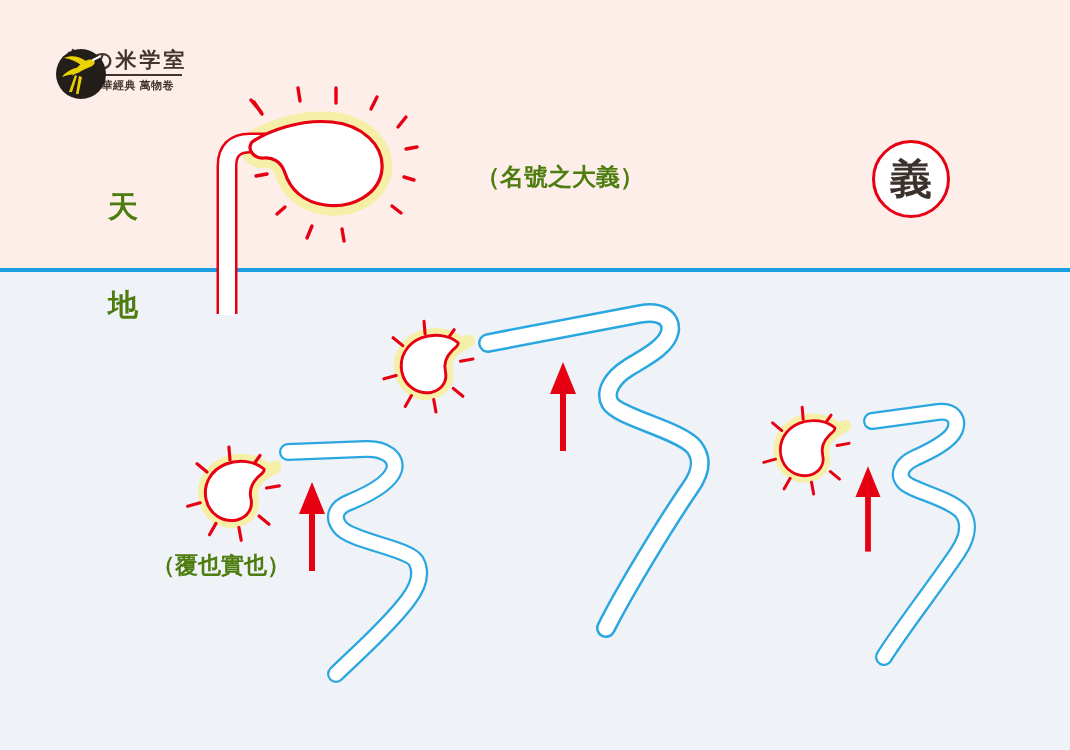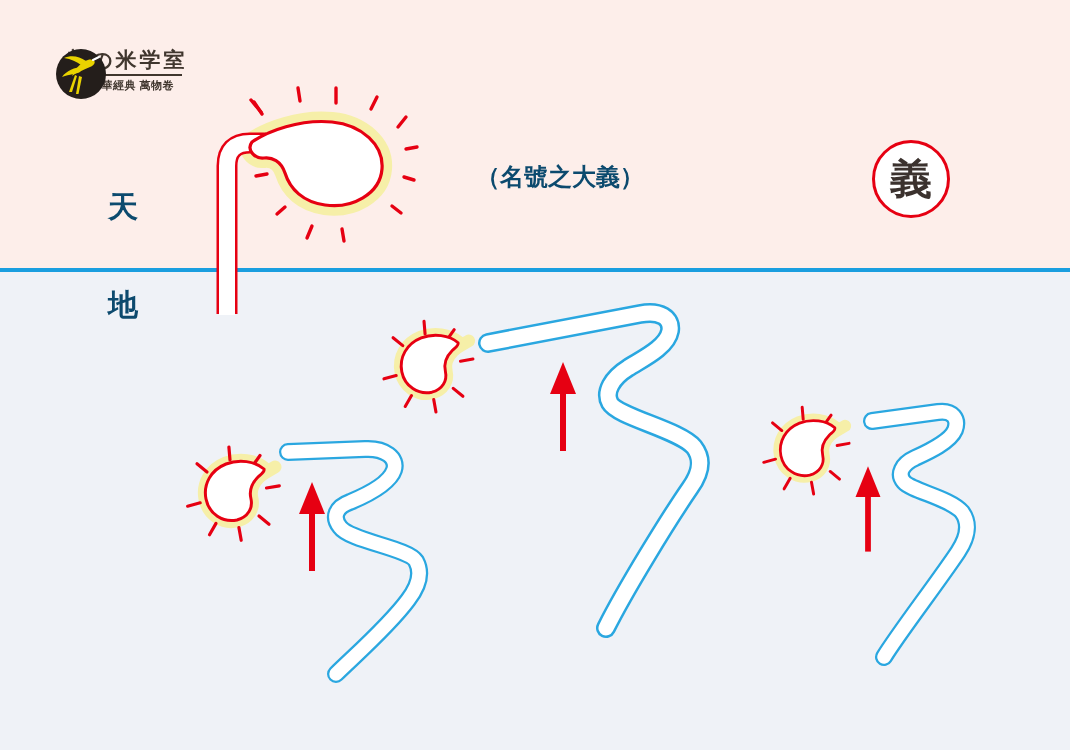--- a/index.html
+++ b/index.html
@@ -1,19 +1,19 @@
 <!DOCTYPE html>
 <html><head>
 <meta charset="utf-8">
 <style>
   html,body{margin:0;padding:0;}
   body{font-family:"Liberation Sans","DejaVu Sans",sans-serif;}
   .stage{position:relative;width:1070px;height:750px;overflow:hidden;background:#eff2f7;}
   .stage svg{position:absolute;left:0;top:0;display:block;}
-  .overlay{position:absolute;color:#0c4a6e;}
+  .overlay{position:absolute;color:#4d7c0f;}
   .label-char{font-size:30px;font-weight:bold;line-height:1;}
   .caption{font-size:24px;font-weight:bold;letter-spacing:0px;white-space:nowrap;}
   .badge{position:absolute;left:872px;top:140px;width:72px;height:72px;border:3.5px solid #e60012;
          border-radius:50%;background:#fff;display:flex;align-items:center;justify-content:center;}
   .badge span{font-size:42px;font-weight:bold;color:#3b322e;line-height:1;}
   .logo{position:absolute;left:55px;top:48px;display:flex;align-items:center;}
   .logo-text{margin-left:12px;}
   .logo-title{font-family:"DejaVu Serif","Liberation Serif",serif;font-weight:bold;font-size:21px;
               letter-spacing:3px;color:#40362e;line-height:1.1;}
   .logo-rule{height:1.5px;background:#40362e;margin:3px 0 2px 0;width:115px;}
@@ -127,18 +127,19 @@
       <div class="logo-title">善の米学室</div>
       <div class="logo-rule"></div>
       <div class="logo-subtitle">認識中華經典 萬物卷</div>
     </div>
   </div>
 
   <div class="overlay label-char" style="left:108px;top:192px;">天</div>
   <div class="overlay label-char" style="left:108px;top:290px;">地</div>
 
   <div class="overlay caption" style="left:476px;top:161px;">（名號之大義）</div>
+  <div class="overlay caption" style="left:152px;top:550px;font-size:23px;">（覆也實也）</div>
 
   <div class="badge">
     <span>義</span>
   </div>
 
 </div>
 
 </body></html>

